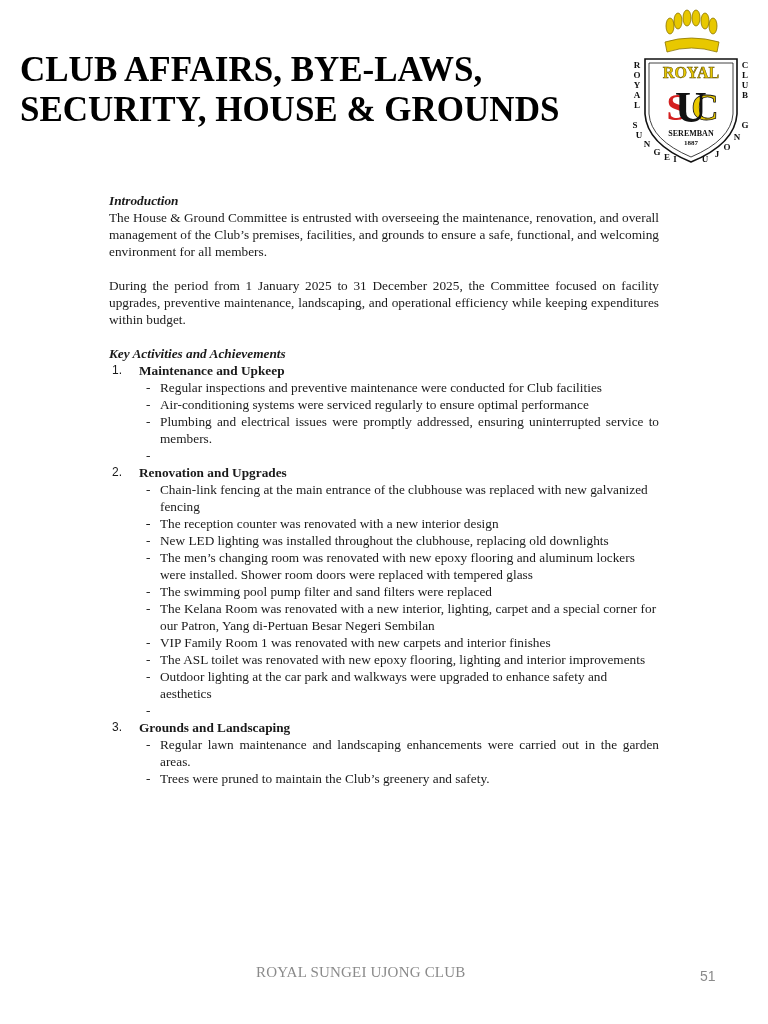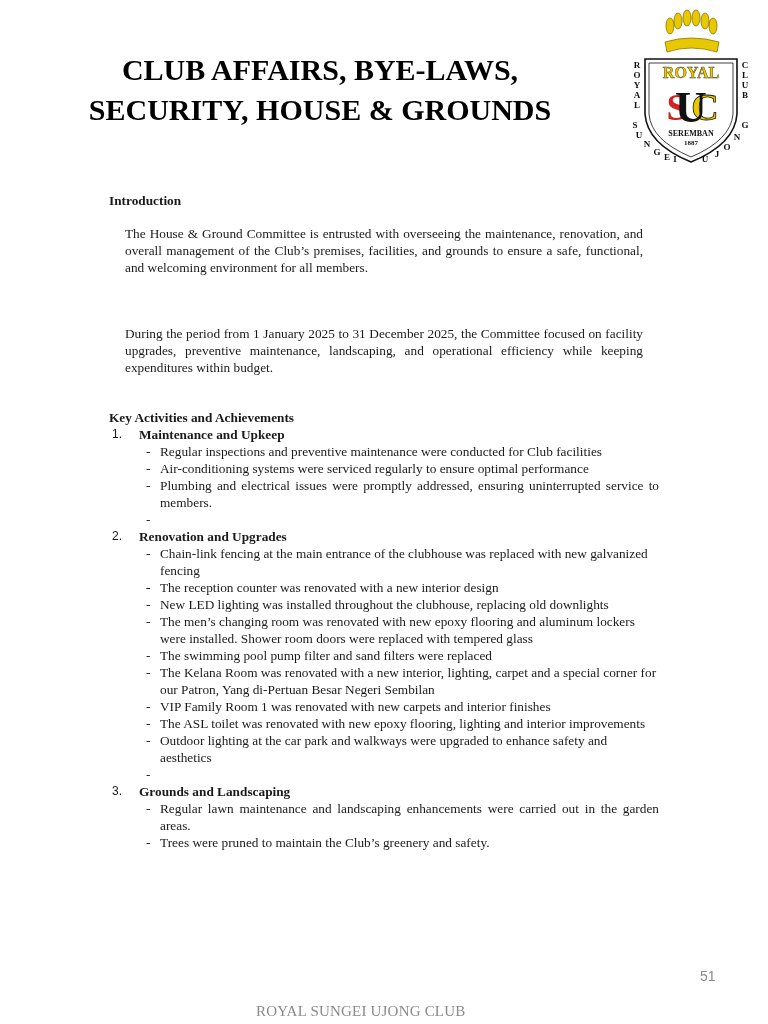--- a/index.html
+++ b/index.html
@@ -1,30 +1,30 @@
 <!DOCTYPE html>
 <html><head>
   <meta charset="utf-8">
   <style>
     html, body { margin: 0; padding: 0; background: #ffffff; }
     body { width: 768px; height: 1024px; position: relative; overflow: hidden; font-family: "Liberation Serif", serif; color: #111; }
-    .title { position: absolute; left: 20px; top: 50px; width: 600px; text-align: center; font-family: "Liberation Serif", serif; font-weight: bold; font-size: 30px; line-height: 40px; color: #000; }
+    .title { position: absolute; left: 20px; top: 50px; width: 600px; font-family: "Liberation Serif", serif; font-weight: bold; font-size: 35px; line-height: 40px; color: #000; }
     .logo { position: absolute; left: 615px; top: 4px; width: 150px; height: 170px; }
     .content { position: absolute; left: 109px; top: 192px; width: 550px; font-size: 13.3px; line-height: 17px; color: #1a1a1a; }
-    .h { font-weight: bold; }
-    .p { text-align: justify; margin: 16px; }
+    .h { font-weight: bold; font-style: italic; }
+    .p { text-align: justify; margin: 0; }
     .gap { height: 17px; }
     .num { display: flex; margin-left: 3px; }
     .num .n { width: 27px; font-family: "Liberation Sans", sans-serif; font-size: 12px; }
     .num .t { font-weight: bold; }
     ul.dash { list-style: none; margin: 0; padding: 0; }
     ul.dash li { position: relative; padding-left: 51px; }
     ul.dash li .d { position: absolute; left: 37px; top: 0; }
     ul.dash li.just { text-align: justify; }
-    .footer-left { position: absolute; left: 256px; top: 1003px; font-family: "Liberation Serif", serif; font-size: 15px; color: #8a8a8a; letter-spacing: 0.2px; }
+    .footer-left { position: absolute; left: 256px; top: 964px; font-family: "Liberation Serif", serif; font-size: 15px; color: #8a8a8a; letter-spacing: 0.2px; }
     .footer-right { position: absolute; left: 700px; top: 968px; font-family: "Liberation Sans", sans-serif; font-size: 14px; color: #8a8a8a; }
   </style>
 </head>
 <body>
 
 <div class="title">
   <div>CLUB AFFAIRS, BYE-LAWS,</div>
   <div>SECURITY, HOUSE &amp; GROUNDS</div>
 </div>
 

